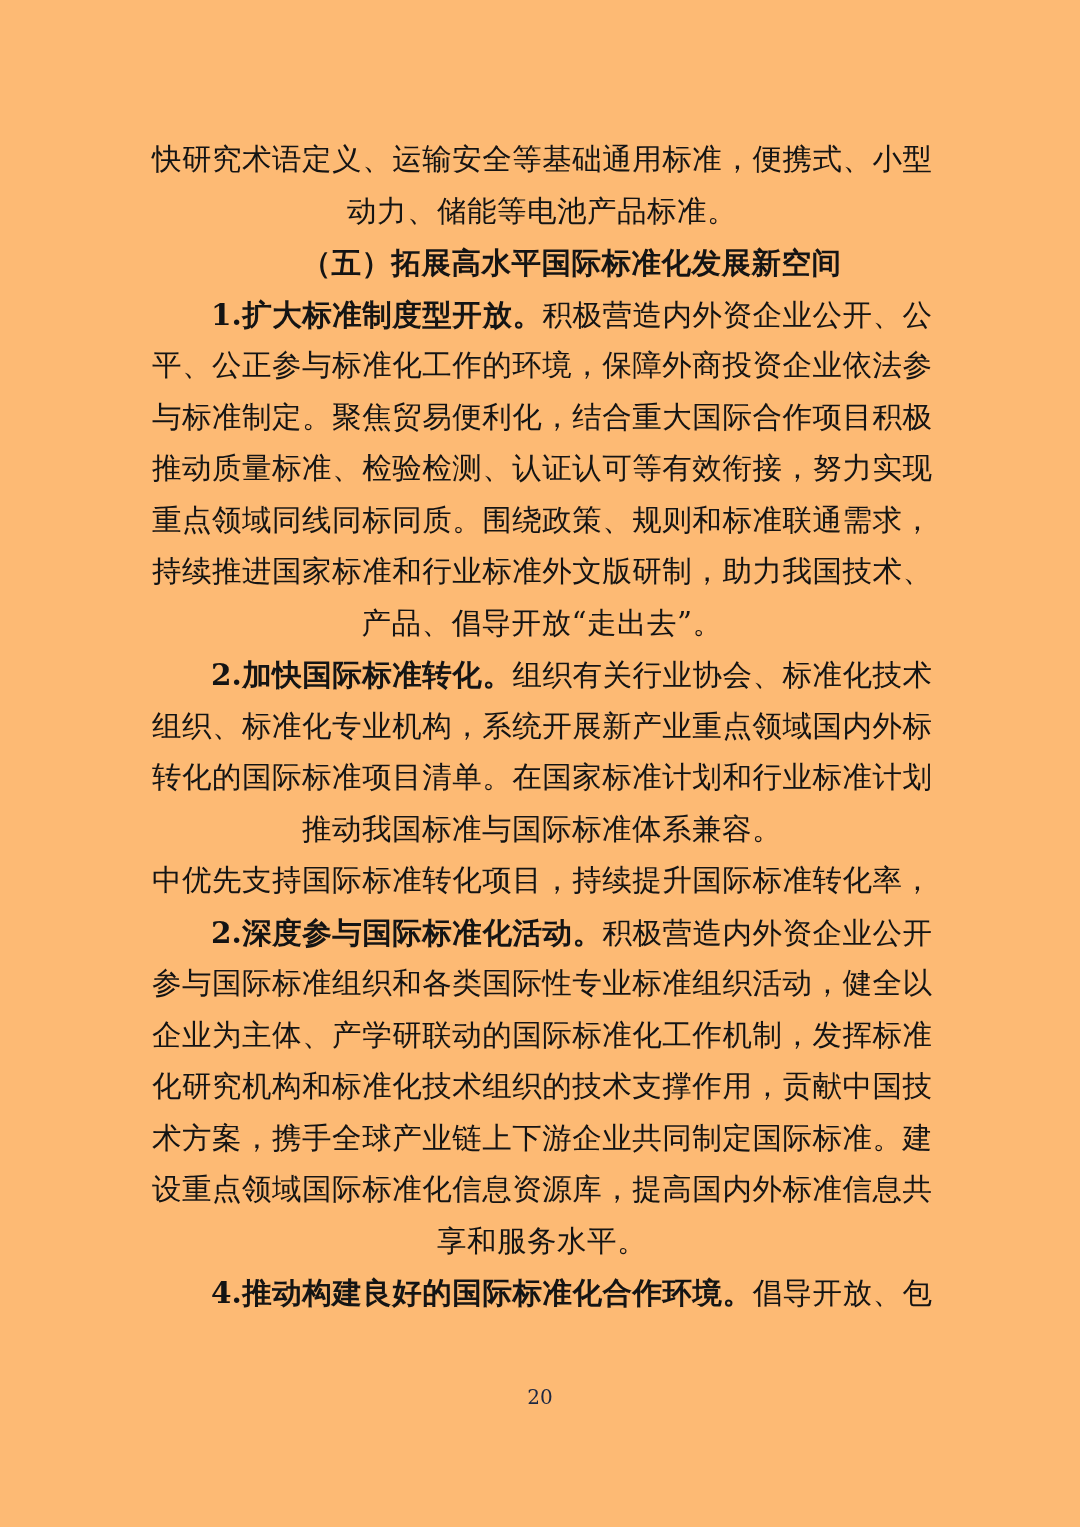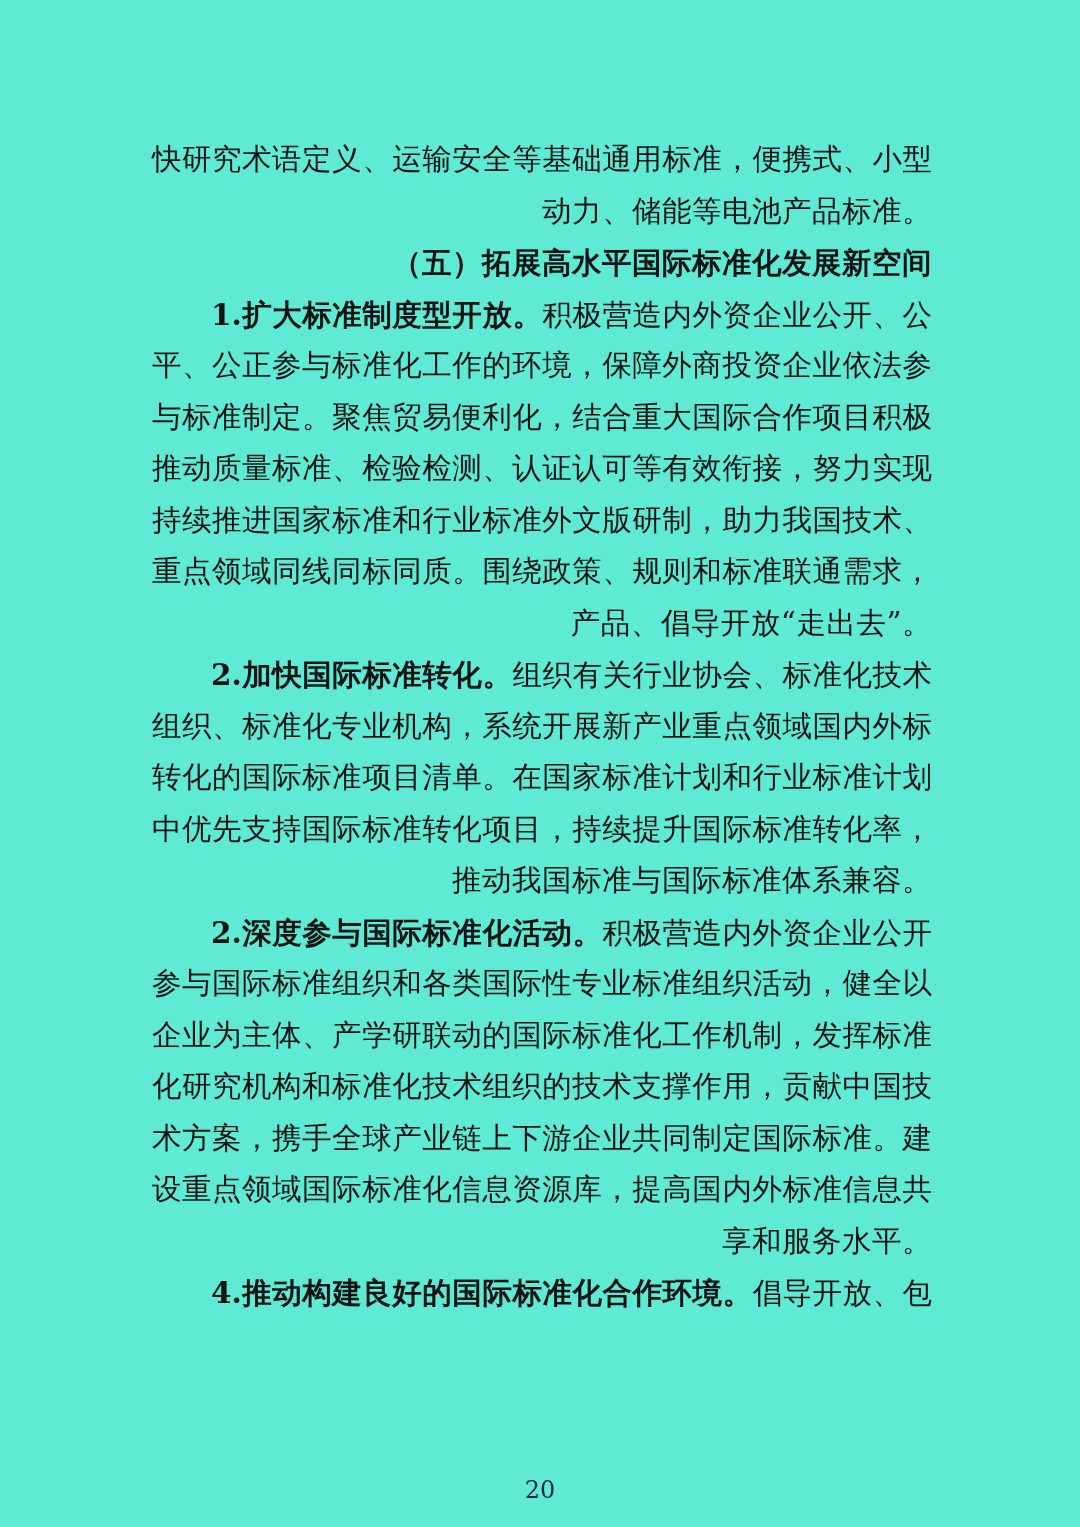--- a/index.html
+++ b/index.html
@@ -11,81 +11,81 @@
     position: relative;
     width: 1080px;
     height: 1527px;
     font-family: "DejaVu Serif", "Liberation Serif", serif;
     color: #141414;
     overflow: hidden;
   }
   .page {
     position: absolute;
     inset: 0;
-    background: #5eead4;
+    background: #fdba74;
   }
   .text-block {
     position: absolute;
     left: 152px;
     top: 134px;
     width: 780px;
   }
   .line {
     height: 51.5px;
     line-height: 51.5px;
     font-size: 29.5px;
-    text-align: right;
+    text-align: center;
     white-space: nowrap;
     overflow: visible;
     letter-spacing: 0.5px;
   }
   .line.justify {
     white-space: normal;
     text-align: justify;
     text-align-last: justify;
     letter-spacing: normal;
   }
   .line.indent {
     text-indent: 59px;
   }
   .seg-bold {
     font-weight: bold;
     margin-top: 48px;
   }
   .page-number {
     position: absolute;
-    top: 1475px;
+    top: 1382px;
     left: 0;
     width: 100%;
     text-align: center;
-    font-size: 24px;
+    font-size: 20px;
     line-height: 30px;
     color: #1c2742;
   }
 </style>
 </head>
 <body>
 
 <div class="page">
   <div class="text-block" id="text-block">
       <div class="line justify"><span>快研究术语定义、运输安全等基础通用标准，便携式、小型</span></div>
       <div class="line"><span>动力、储能等电池产品标准。</span></div>
       <div class="line indent"><span class="seg-bold">（五）拓展高水平国际标准化发展新空间</span></div>
       <div class="line justify indent"><span class="seg-bold">1.扩大标准制度型开放。</span><span>积极营造内外资企业公开、公</span></div>
       <div class="line justify"><span>平、公正参与标准化工作的环境，保障外商投资企业依法参</span></div>
       <div class="line justify"><span>与标准制定。聚焦贸易便利化，结合重大国际合作项目积极</span></div>
       <div class="line justify"><span>推动质量标准、检验检测、认证认可等有效衔接，努力实现</span></div>
+      <div class="line justify"><span>重点领域同线同标同质。围绕政策、规则和标准联通需求，</span></div>
       <div class="line justify"><span>持续推进国家标准和行业标准外文版研制，助力我国技术、</span></div>
-      <div class="line justify"><span>重点领域同线同标同质。围绕政策、规则和标准联通需求，</span></div>
       <div class="line"><span>产品、倡导开放“走出去”。</span></div>
       <div class="line justify indent"><span class="seg-bold">2.加快国际标准转化。</span><span>组织有关行业协会、标准化技术</span></div>
       <div class="line justify"><span>组织、标准化专业机构，系统开展新产业重点领域国内外标</span></div>
       <div class="line justify"><span>转化的国际标准项目清单。在国家标准计划和行业标准计划</span></div>
+      <div class="line"><span>推动我国标准与国际标准体系兼容。</span></div>
       <div class="line justify"><span>中优先支持国际标准转化项目，持续提升国际标准转化率，</span></div>
-      <div class="line"><span>推动我国标准与国际标准体系兼容。</span></div>
       <div class="line justify indent"><span class="seg-bold">2.深度参与国际标准化活动。</span><span>积极营造内外资企业公开</span></div>
       <div class="line justify"><span>参与国际标准组织和各类国际性专业标准组织活动，健全以</span></div>
       <div class="line justify"><span>企业为主体、产学研联动的国际标准化工作机制，发挥标准</span></div>
       <div class="line justify"><span>化研究机构和标准化技术组织的技术支撑作用，贡献中国技</span></div>
       <div class="line justify"><span>术方案，携手全球产业链上下游企业共同制定国际标准。建</span></div>
       <div class="line justify"><span>设重点领域国际标准化信息资源库，提高国内外标准信息共</span></div>
       <div class="line"><span>享和服务水平。</span></div>
       <div class="line justify indent"><span class="seg-bold">4.推动构建良好的国际标准化合作环境。</span><span>倡导开放、包</span></div>
     </div>
   <div class="page-number">20</div>

